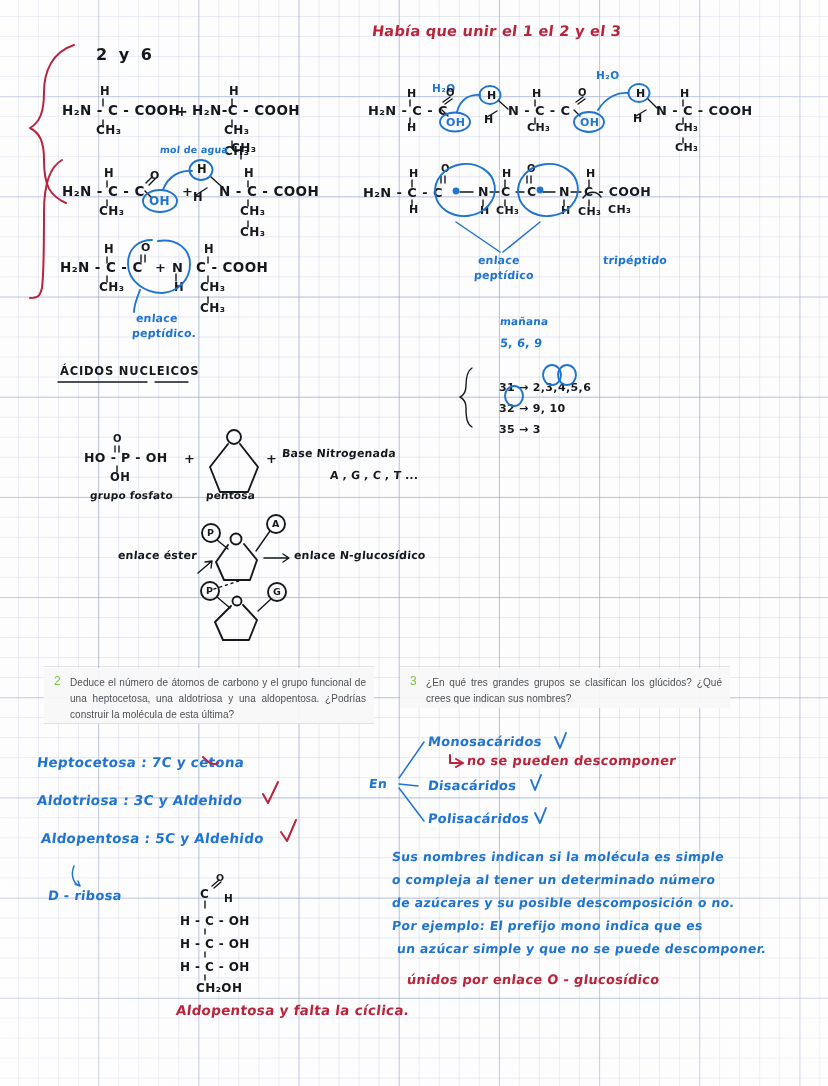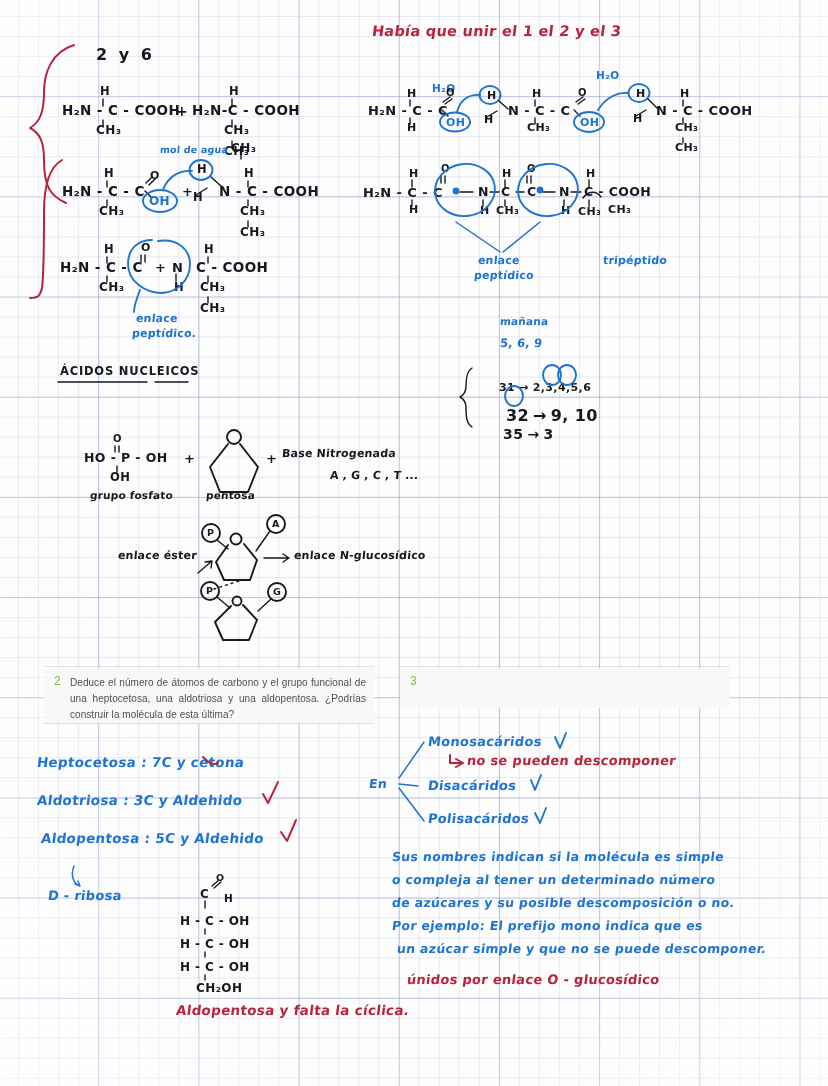--- a/index.html
+++ b/index.html
@@ -305,24 +305,24 @@
   <div class="ink blu hw" style="left:500px;top:316px;font-size:10.5px;">mañana</div>
   <div class="ink blu hw" style="left:500px;top:338px;font-size:11.5px;">5, 6, 9</div>
 
   <svg style="left:0;top:0;width:828px;height:460px;">
     <path class="s-blk-th" d="M472,368 C467,371 466,378 466,386 C466,392 464,395 460,397
                                C464,399 466,402 466,408 C466,418 467,424 472,427"></path>
   </svg>
   <div class="ink blk chem" style="left:482px;top:371px;font-size:11px;">
     <span>31</span><span style="padding:0 4px;">→</span><span>2,3,4,5,6</span>
   </div>
-  <div class="ink blk chem" style="left:482px;top:392px;font-size:16px;">
+  <div class="ink blk chem" style="left:482px;top:392px;font-size:11px;">
     <span>32</span><span style="padding:0 4px;">→</span><span>9, 10</span>
   </div>
-  <div class="ink blk chem" style="left:482px;top:413px;font-size:14px;">
+  <div class="ink blk chem" style="left:482px;top:413px;font-size:11px;">
     <span>35</span><span style="padding:0 4px;">→</span><span>3</span>
   </div>
   <svg style="left:0;top:0;width:828px;height:460px;">
     <ellipse class="s-blu" cx="552" cy="375" rx="9" ry="10"></ellipse>
     <ellipse class="s-blu" cx="567" cy="375" rx="9" ry="10"></ellipse>
     <ellipse class="s-blu" cx="514" cy="396" rx="9" ry="10"></ellipse>
   </svg>
 
   <div class="ink blk chem" style="left:60px;top:366px;font-size:11.5px;letter-spacing:.8px;">ÁCIDOS NUCLEICOS</div>
   <svg style="left:0;top:0;width:828px;height:420px;">
@@ -387,20 +387,21 @@
 
   <div class="exbox" style="left:44px;top:668px;width:330px;height:56px;">
     <div class="exnum">2</div>
     <div class="extext">Deduce el número de átomos de carbono y el grupo funcional de una heptocetosa, una aldotriosa y una aldopentosa. ¿Podrías construir la molécula de esta última?</div>
   </div>
   <div class="exline" style="left:44px;top:666px;width:330px;"></div>
   <div class="exline" style="left:44px;top:723px;width:330px;"></div>
 
   <div class="exbox" style="left:400px;top:668px;width:330px;height:40px;">
     <div class="exnum">3</div>
+    <div class="extext">¿En qué tres grandes grupos se clasifican los glúcidos? ¿Qué crees que indican sus nombres?</div>
   </div>
   <div class="exline" style="left:400px;top:666px;width:330px;"></div>
 
   <div class="ink blu hw2" style="left:37px;top:756px;font-size:13.5px;">Heptocetosa : 7C y cetona</div>
   <div class="ink blu hw2" style="left:37px;top:794px;font-size:13.5px;">Aldotriosa : 3C y Aldehido</div>
   <div class="ink blu hw2" style="left:41px;top:832px;font-size:13.5px;">Aldopentosa : 5C y Aldehido</div>
 
   <svg style="left:0;top:0;width:828px;height:900px;">
     <path class="s-red" d="M263,794 L268,803 L278,782"></path>
     <path class="s-red" d="M281,832 L287,841 L296,820"></path>

